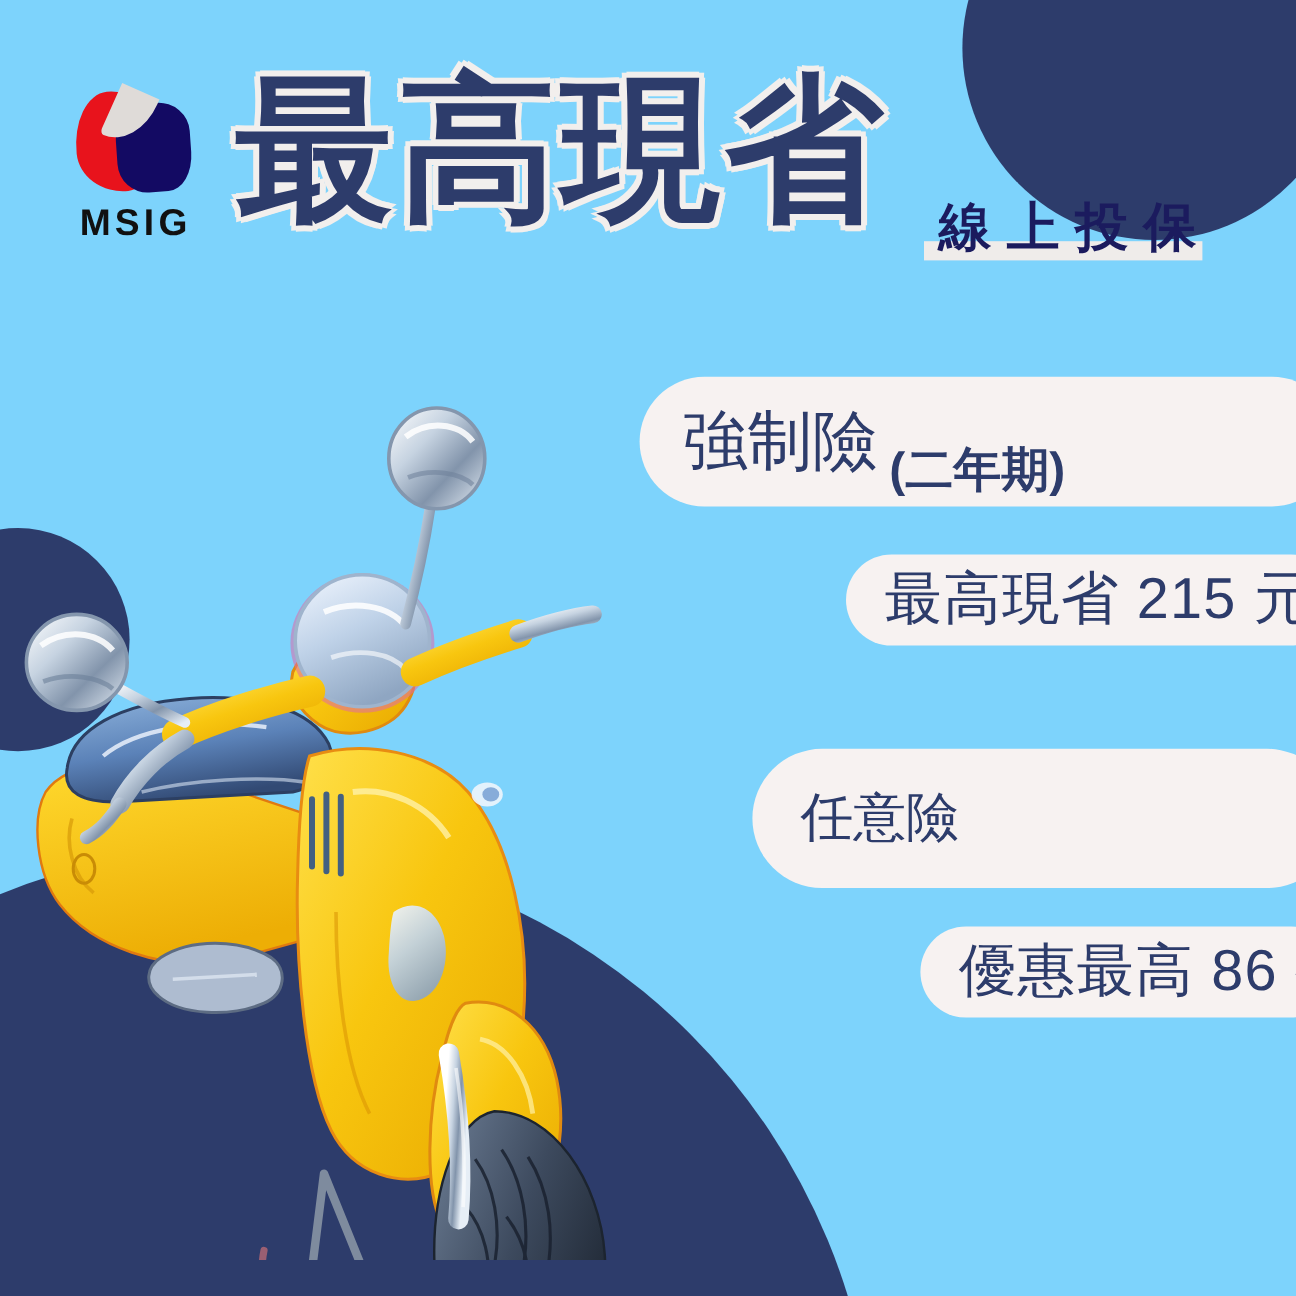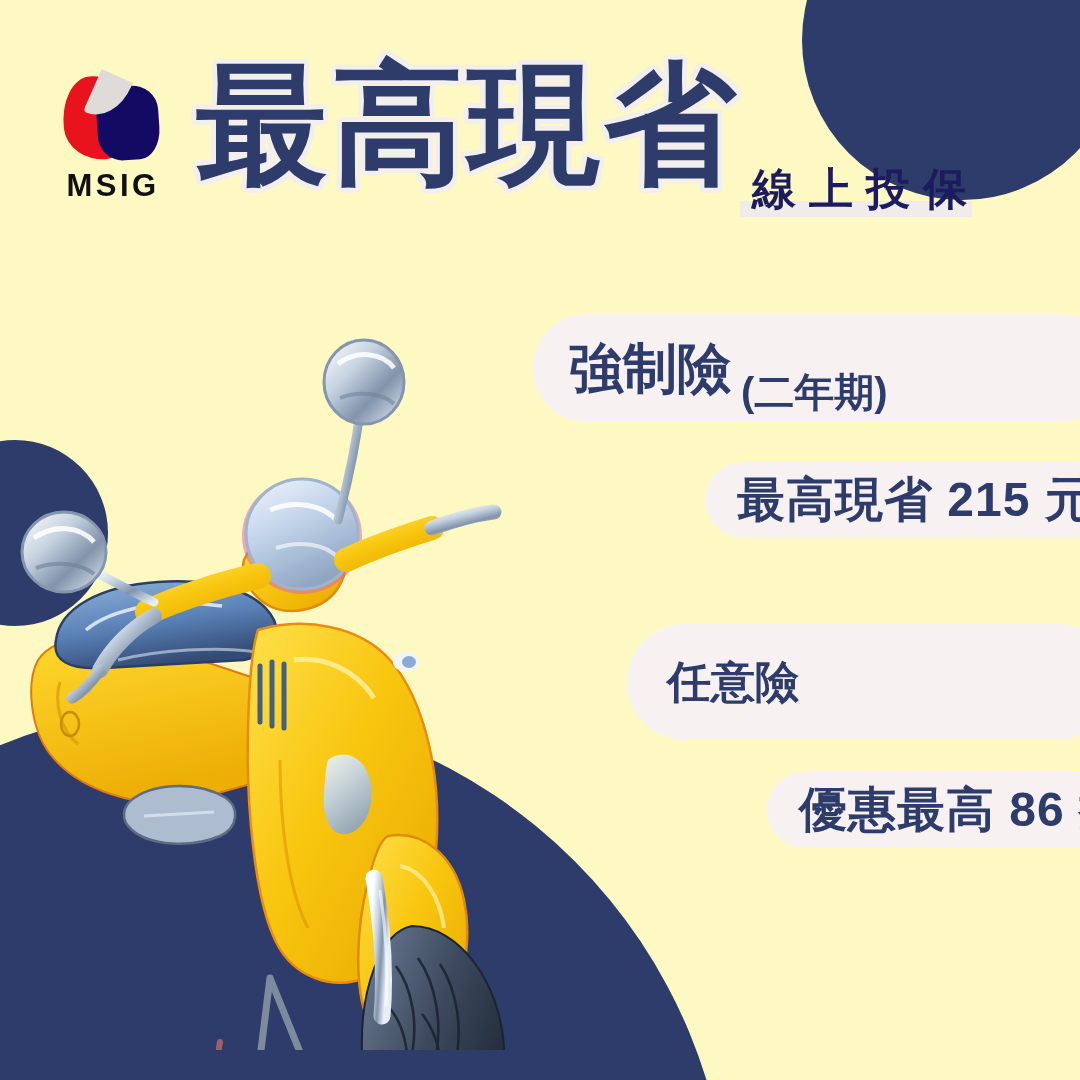--- a/index.html
+++ b/index.html
@@ -6,21 +6,21 @@
   html, body {
     margin: 0;
     padding: 0;
     background: #777;
   }
   #poster {
     position: relative;
     width: 1080px;
     height: 1080px;
     overflow: hidden;
-    background: #fef9c3;
+    background: #7dd3fc;
     font-family: "Liberation Sans", "DejaVu Sans", sans-serif;
     -webkit-font-smoothing: antialiased;
   }
 
   
   .deco {
     position: absolute;
     border-radius: 50%;
     background: #2d3c6b;
   }
@@ -110,21 +110,21 @@
     text-shadow:
       -4px -4px 0 #f2efed,  4px -4px 0 #f2efed,
       -4px  4px 0 #f2efed,  4px  4px 0 #f2efed,
        0   -5px 0 #f2efed,  0    5px 0 #f2efed,
       -5px  0   0 #f2efed,  5px  0   0 #f2efed;
     white-space: nowrap;
   }
 
   #subhead {
     position: absolute;
-    left: 752px;
+    left: 782px;
     top: 160px;
     z-index: 7;
     font-size: 44px;
     font-weight: bold;
     letter-spacing: 13px;
     color: #1b1b5e;
     white-space: nowrap;
   }
   #subhead .rule {
     position: absolute;
@@ -142,21 +142,21 @@
     right: -34px;
     background: #f7f2f1;
     border-radius: 70px;
     display: flex;
     align-items: center;
     z-index: 5;
     color: #2d3c6b;
     white-space: nowrap;
   }
   .badge .txt {
-    font-weight: bold;
+    font-weight: normal;
     line-height: 1;
   }
   .badge .sub {
     font-weight: bold;
     line-height: 1;
     margin-top: 48px;
   }
 
   #badge-compulsory {
     left: 533px;

